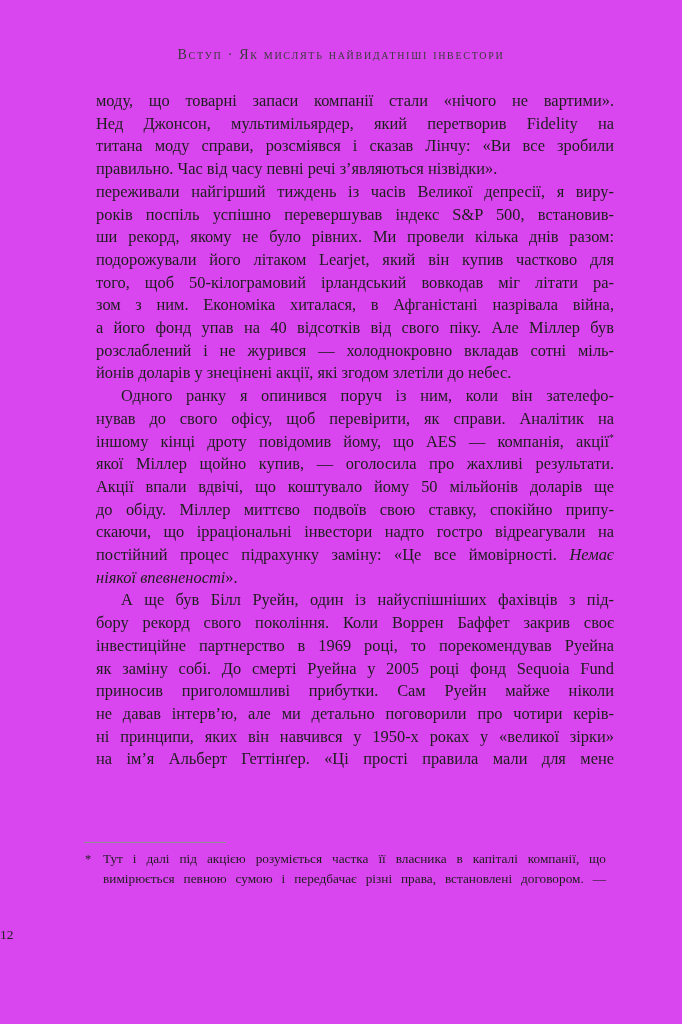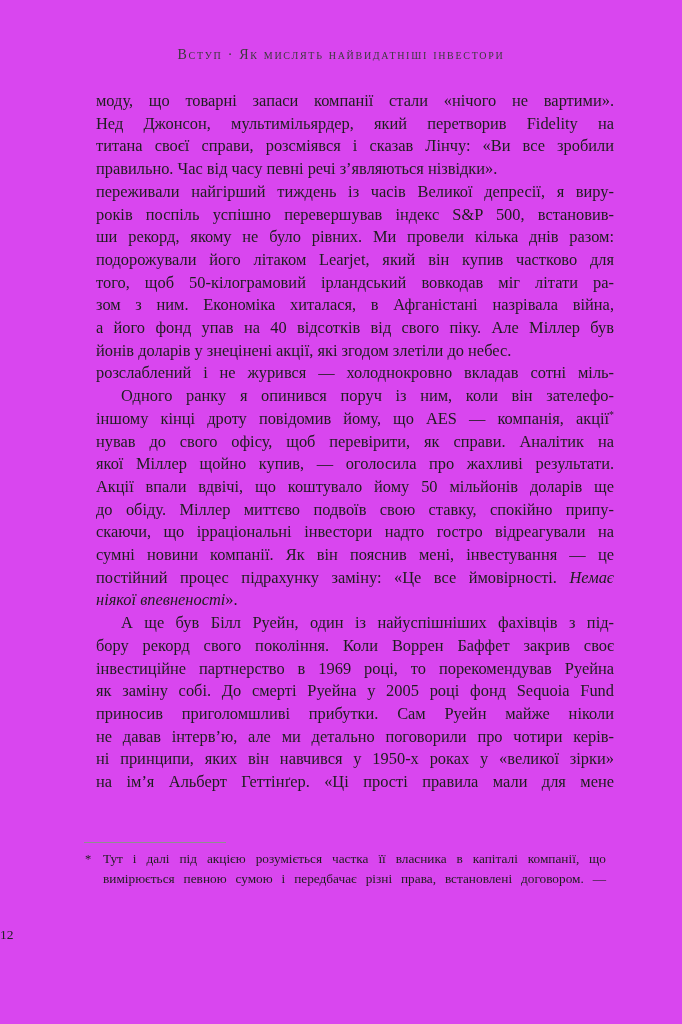--- a/index.html
+++ b/index.html
@@ -64,39 +64,38 @@
 </head>
 <body>
 
 <div class="sheet">
 
   <div class="running-header">Вступ · Як мислять найвидатніші інвестори</div>
 
   <main class="body-text" id="body-text">
       <div class="line j"><span>моду, що товарні запаси компанії стали «нічого не вартими».</span></div>
       <div class="line j"><span>Нед Джонсон, мультимільярдер, який перетворив Fidelity на</span></div>
-      <div class="line j"><span>титана своєї справи, розсміявся і сказав Лінчу: «Ви все зробили</span></div>
+      <div class="line j"><span>титана моду справи, розсміявся і сказав Лінчу: «Ви все зробили</span></div>
       <div class="line l"><span>правильно. Час від часу певні речі з’являються нізвідки».</span></div>
       <div class="line j"><span>переживали найгірший тиждень із часів Великої депресії, я виру-</span></div>
       <div class="line j"><span>років поспіль успішно перевершував індекс S&amp;P 500, встановив-</span></div>
       <div class="line j"><span>ши рекорд, якому не було рівних. Ми провели кілька днів разом:</span></div>
       <div class="line j"><span>подорожували його літаком Learjet, який він купив частково для</span></div>
       <div class="line j"><span>того, щоб 50-кілограмовий ірландський вовкодав міг літати ра-</span></div>
       <div class="line j"><span>зом з ним. Економіка хиталася, в Афганістані назрівала війна,</span></div>
       <div class="line j"><span>а його фонд упав на 40 відсотків від свого піку. Але Міллер був</span></div>
+      <div class="line j"><span>розслаблений і не журився — холоднокровно вкладав сотні міль-</span></div>
       <div class="line l"><span>йонів доларів у знецінені акції, які згодом злетіли до небес.</span></div>
-      <div class="line j"><span>розслаблений і не журився — холоднокровно вкладав сотні міль-</span></div>
       <div class="line j ind"><span>Одного ранку я опинився поруч із ним, коли він зателефо-</span></div>
+      <div class="line j"><span>нував до свого офісу, щоб перевірити, як справи. Аналітик на</span></div>
       <div class="line j"><span>іншому кінці дроту повідомив йому, що AES — компанія, акції</span><sup class="sup">*</sup></div>
-      <div class="line j"><span>нував до свого офісу, щоб перевірити, як справи. Аналітик на</span></div>
       <div class="line j"><span>якої Міллер щойно купив, — оголосила про жахливі результати.</span></div>
       <div class="line j"><span>Акції впали вдвічі, що коштувало йому 50 мільйонів доларів ще</span></div>
       <div class="line j"><span>до обіду. Міллер миттєво подвоїв свою ставку, спокійно припу-</span></div>
       <div class="line j"><span>скаючи, що ірраціональні інвестори надто гостро відреагували на</span></div>
-      <div class="line j"><span>сумні новини компанії. Як він пояснив мені, інвестування — це</span></div>
       <div class="line j"><span>постійний процес підрахунку заміну: «Це все ймовірності. </span><span class="it">Немає</span></div>
       <div class="line l"><span class="it">ніякої впевненості</span><span>».</span></div>
       <div class="line j ind"><span>А ще був Білл Руейн, один із найуспішніших фахівців з під-</span></div>
       <div class="line j"><span>бору рекорд свого покоління. Коли Воррен Баффет закрив своє</span></div>
       <div class="line j"><span>інвестиційне партнерство в 1969 році, то порекомендував Руейна</span></div>
       <div class="line j"><span>як заміну собі. До смерті Руейна у 2005 році фонд Sequoia Fund</span></div>
       <div class="line j"><span>приносив приголомшливі прибутки. Сам Руейн майже ніколи</span></div>
       <div class="line j"><span>не давав інтерв’ю, але ми детально поговорили про чотири керів-</span></div>
       <div class="line j"><span>ні принципи, яких він навчився у 1950-х роках у «великої зірки»</span></div>
       <div class="line j"><span>на ім’я Альберт Геттінґер. «Ці прості правила мали для мене</span></div>

